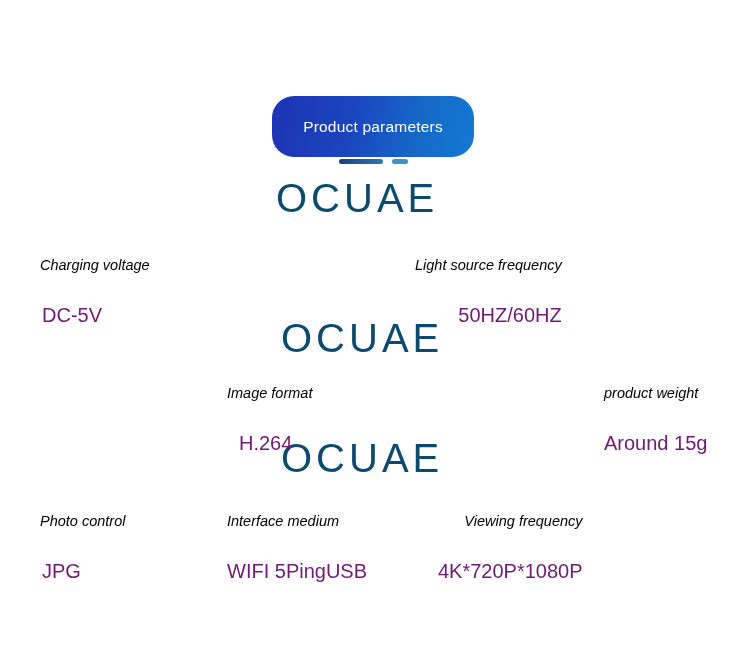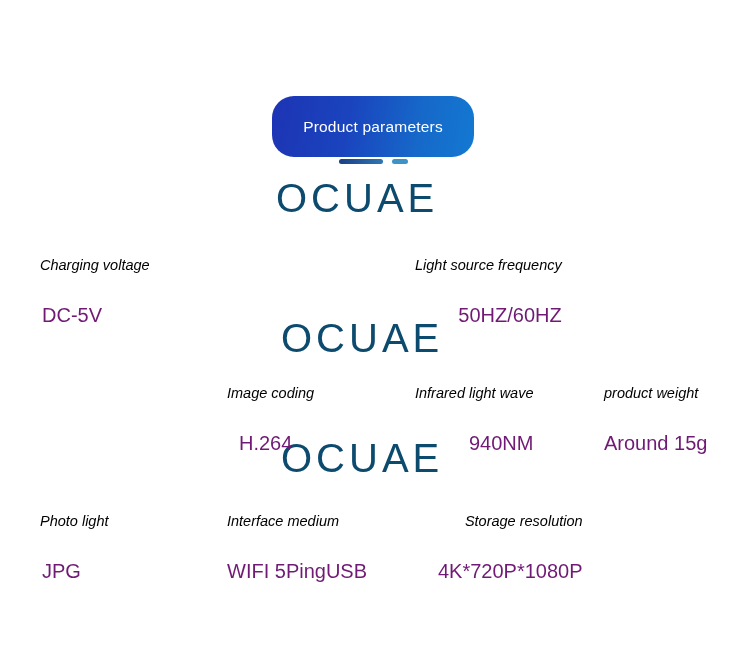--- a/index.html
+++ b/index.html
@@ -151,41 +151,37 @@
       <div class="spec-value indent-1">DC-5V</div>
     </div>
     <div class="spec-cell col-2">
       <div class="spec-label">Light source frequency</div>
       <div class="spec-value indent-3">50HZ/60HZ</div>
     </div>
   </div>
 
   <div class="spec-row">
     <div class="spec-cell col-1">
-      <div class="spec-label">Image coding</div>
+      <div class="spec-label">Image format</div>
       <div class="spec-value indent-2">H.264</div>
-    </div>
-    <div class="spec-cell col-2">
-      <div class="spec-label">Infrared light wave</div>
-      <div class="spec-value indent-3">940NM</div>
     </div>
     <div class="spec-cell col-3b">
       <div class="spec-label">product weight</div>
       <div class="spec-value">Around 15g</div>
     </div>
   </div>
 
   <div class="spec-row">
     <div class="spec-cell col-0">
-      <div class="spec-label">Photo light</div>
+      <div class="spec-label">Photo control</div>
       <div class="spec-value indent-1">JPG</div>
     </div>
     <div class="spec-cell col-1">
       <div class="spec-label">Interface medium</div>
       <div class="spec-value">WIFI 5PingUSB</div>
     </div>
     <div class="spec-cell col-2">
-      <div class="spec-label">Storage resolution</div>
+      <div class="spec-label">Viewing frequency</div>
       <div class="spec-value indent-3">4K*720P*1080P</div>
     </div>
   </div>
 
 </div>
 
 </body></html>

